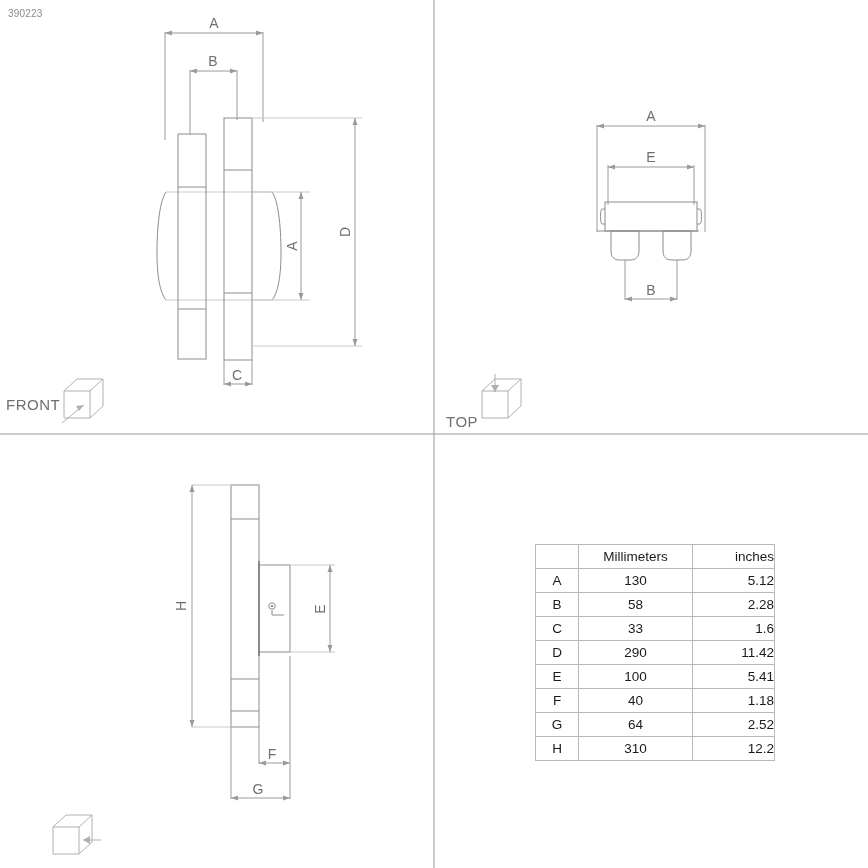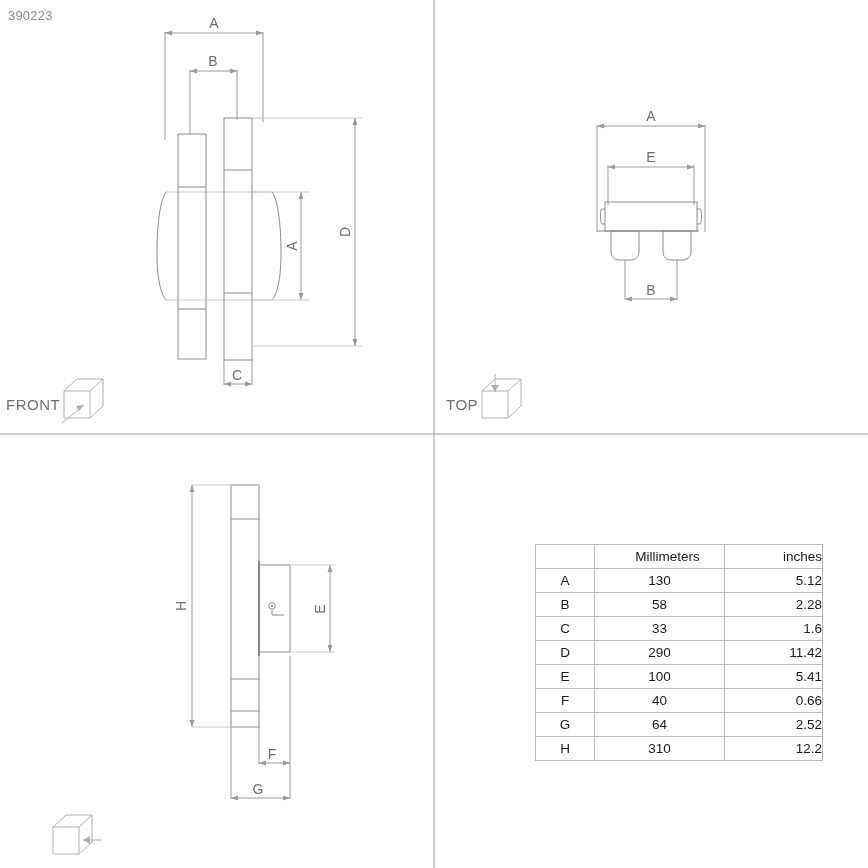--- a/index.html
+++ b/index.html
@@ -18,21 +18,21 @@
   #sheet {
     position: absolute;
     left: 0; top: 0;
     width: 868px;
     height: 868px;
   }
   .part-number {
     position: absolute;
     left: 8px;
     top: 8px;
-    font-size: 13px;
+    font-size: 10px;
     color: #8a8a8a;
     letter-spacing: 0.2px;
     font-family: "Liberation Sans", sans-serif;
   }
   .quad {
     position: absolute;
     width: 434px;
     height: 434px;
   }
   .q-front { left: 0;   top: 0; }
@@ -71,21 +71,21 @@
     border: 1px solid #b9b9b9;
     text-align: center;
     font-weight: normal;
     padding: 0;
     height: 23px;
     line-height: 23px;
   }
   table.dim-table .c-key    { width: 42px; }
   table.dim-table .c-mm     { width: 113px; }
   table.dim-table .c-in     { width: 81px; text-align: right; }
-  table.dim-table thead td  { color: #1a1a1a; padding-left: 16px; }
+  table.dim-table thead td  { color: #1a1a1a; }
 
   
   .view-label {
     position: absolute;
     font-size: 15px;
     color: #6f6f6f;
     letter-spacing: 0.5px;
     font-family: "Liberation Sans", sans-serif;
     white-space: nowrap;
   }
@@ -225,21 +225,21 @@
       <text x="217" y="295" text-anchor="middle" font-family="Liberation Sans, sans-serif" font-size="14" fill="#6f6f6f">B</text>
 
       <g fill="none" stroke="#b0b0b0" stroke-width="1">
         <polygon points="48,391 74,391 74,418 48,418"></polygon>
         <polyline points="48,391 61,379 87,379 74,391"></polyline>
         <polyline points="74,418 87,406 87,379"></polyline>
         <line x1="61" y1="374" x2="61" y2="392" stroke="#b0b0b0"></line>
         <path d="M 61 392 l -4 -7 l 8 0 z" fill="#b0b0b0" stroke="none"></path>
       </g>
     </svg>
-    <div class="view-label" style="left:12px; top:396px;">TOP</div>
+    <div class="view-label" style="left:12px; top:413px;">TOP</div>
   </div>
 
   <div class="quad q-side">
     <svg class="view-svg" viewBox="0 0 434 434">
       <g fill="none" stroke="#8c8c8c" stroke-width="1">
 
         <rect x="231" y="51" width="28" height="242" stroke="#8c8c8c"></rect>
         <line x1="231" y1="85" x2="259" y2="85" stroke="#8c8c8c"></line>
         <line x1="231" y1="245" x2="259" y2="245" stroke="#8c8c8c"></line>
         <line x1="231" y1="277" x2="259" y2="277" stroke="#8c8c8c"></line>
@@ -331,21 +331,21 @@
             <td class="c-in">11.42</td>
           </tr>
           <tr>
             <td class="c-key">E</td>
             <td class="c-mm">100</td>
             <td class="c-in">5.41</td>
           </tr>
           <tr>
             <td class="c-key">F</td>
             <td class="c-mm">40</td>
-            <td class="c-in">0.66</td>
+            <td class="c-in">1.18</td>
           </tr>
           <tr>
             <td class="c-key">G</td>
             <td class="c-mm">64</td>
             <td class="c-in">2.52</td>
           </tr>
           <tr>
             <td class="c-key">H</td>
             <td class="c-mm">310</td>
             <td class="c-in">12.2</td>

